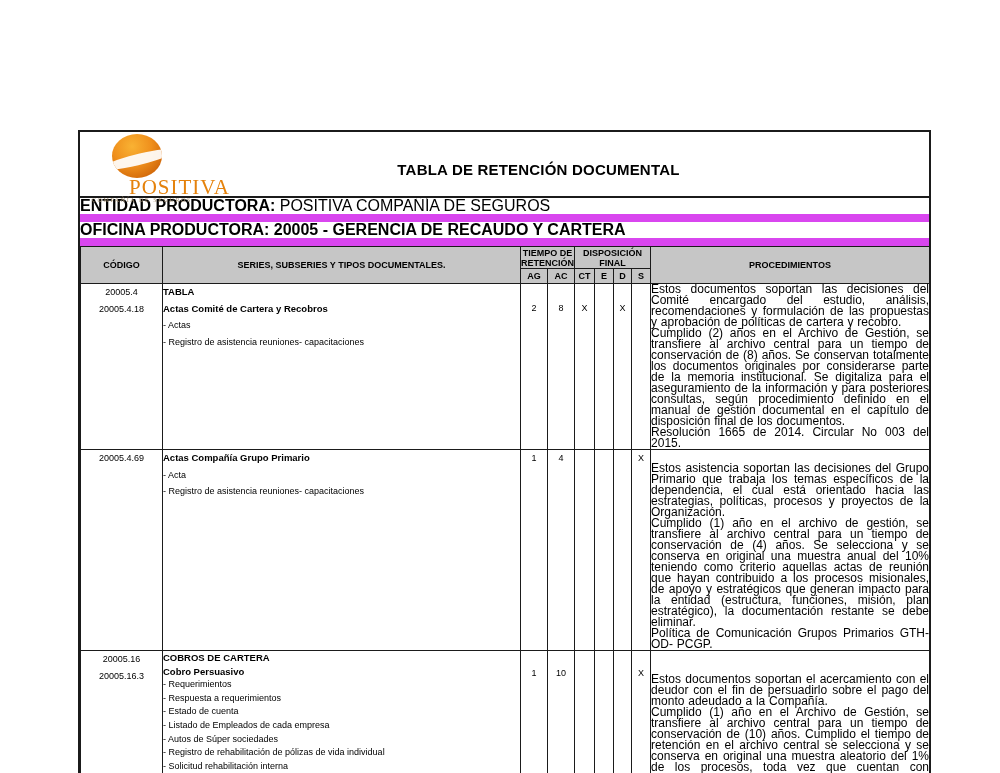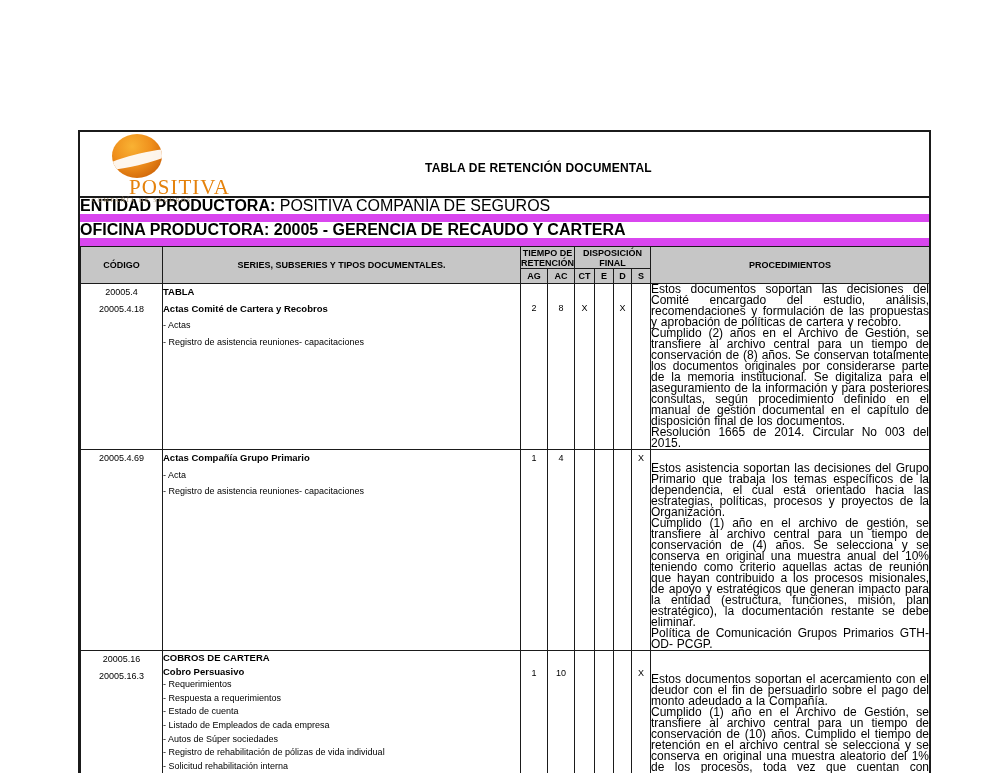--- a/index.html
+++ b/index.html
@@ -28,21 +28,21 @@
     font-family:"Liberation Serif","DejaVu Serif",serif;
     font-size:21px;line-height:18px;color:var(--brand-orange,#e5820c);
     letter-spacing:1px;font-weight:500;margin-left:39px;
   }
   .logo-tag{
     font-size:6px;letter-spacing:1.6px;color:#a59274;margin-top:1px;margin-left:2px;
     font-family:"Liberation Serif","DejaVu Serif",serif;
   }
   .doc-title{
     position:absolute;left:54%;top:29px;transform:translateX(-50%);
-    font-size:12px;font-weight:bold;white-space:nowrap;letter-spacing:.2px;
+    font-size:15px;font-weight:bold;white-space:nowrap;letter-spacing:.2px;
   }
   
   .row-entidad,.row-oficina{
     height:14px;padding:1px 0 1px 0;font-size:16px;line-height:14px;
     border-bottom:8px solid #d946ef;white-space:nowrap;
   }
   .row-entidad b,.row-oficina b{font-weight:bold;}
   
   table.trd{border-collapse:collapse;table-layout:fixed;width:849px;}
   table.trd th,table.trd td{

